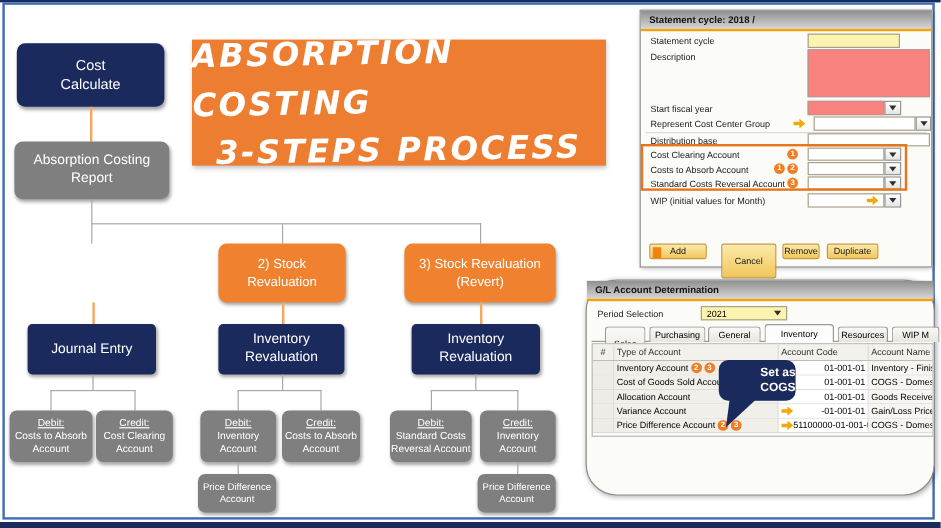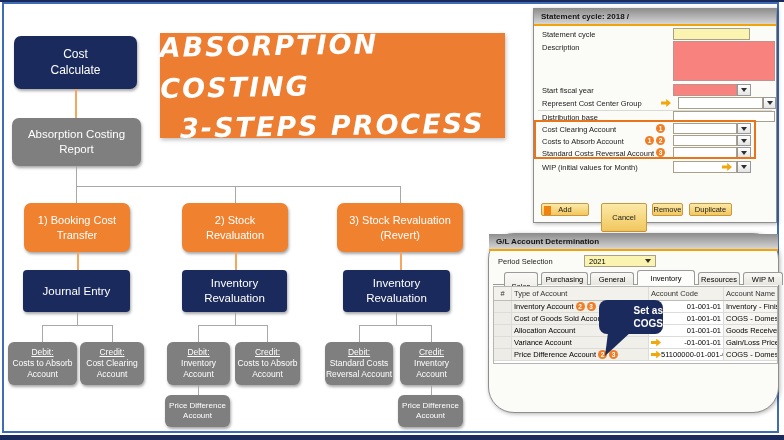--- a/index.html
+++ b/index.html
@@ -78,23 +78,20 @@
   <div class="abs oline" style="left:75px;top:89px;width:1.5px;height:29px;"></div>
   <div class="abs fbox gray" style="left:12px;top:118px;width:129px;height:48px;font-size:11.5px;">
     <span style="width:115px;">Absorption Costing Report</span>
   </div>
   <div class="abs line" style="left:76px;top:166px;width:1px;height:20px;"></div>
   <div class="abs line" style="left:76px;top:186px;width:325px;height:1px;"></div>
   <div class="abs line" style="left:76px;top:186px;width:1px;height:17px;"></div>
   <div class="abs line" style="left:235px;top:186px;width:1px;height:17px;"></div>
   <div class="abs line" style="left:400px;top:186px;width:1px;height:17px;"></div>
 
-  <div class="abs fbox orange" style="left:24px;top:203px;width:106px;height:49px;font-size:11px;">
-    <span style="width:92px;">1) Booking Cost Transfer</span>
-  </div>
   <div class="abs fbox orange" style="left:182px;top:203px;width:106px;height:49px;font-size:11px;">
     <span style="width:80px;">2) Stock Revaluation</span>
   </div>
   <div class="abs fbox orange" style="left:337px;top:203px;width:126px;height:49px;font-size:11px;">
     <span style="width:118px;">3) Stock Revaluation (Revert)</span>
   </div>
 
   <div class="abs oline" style="left:77px;top:252px;width:1.5px;height:18px;"></div>
   <div class="abs oline" style="left:235px;top:252px;width:1.5px;height:18px;"></div>
   <div class="abs oline" style="left:400px;top:252px;width:1.5px;height:18px;"></div>

